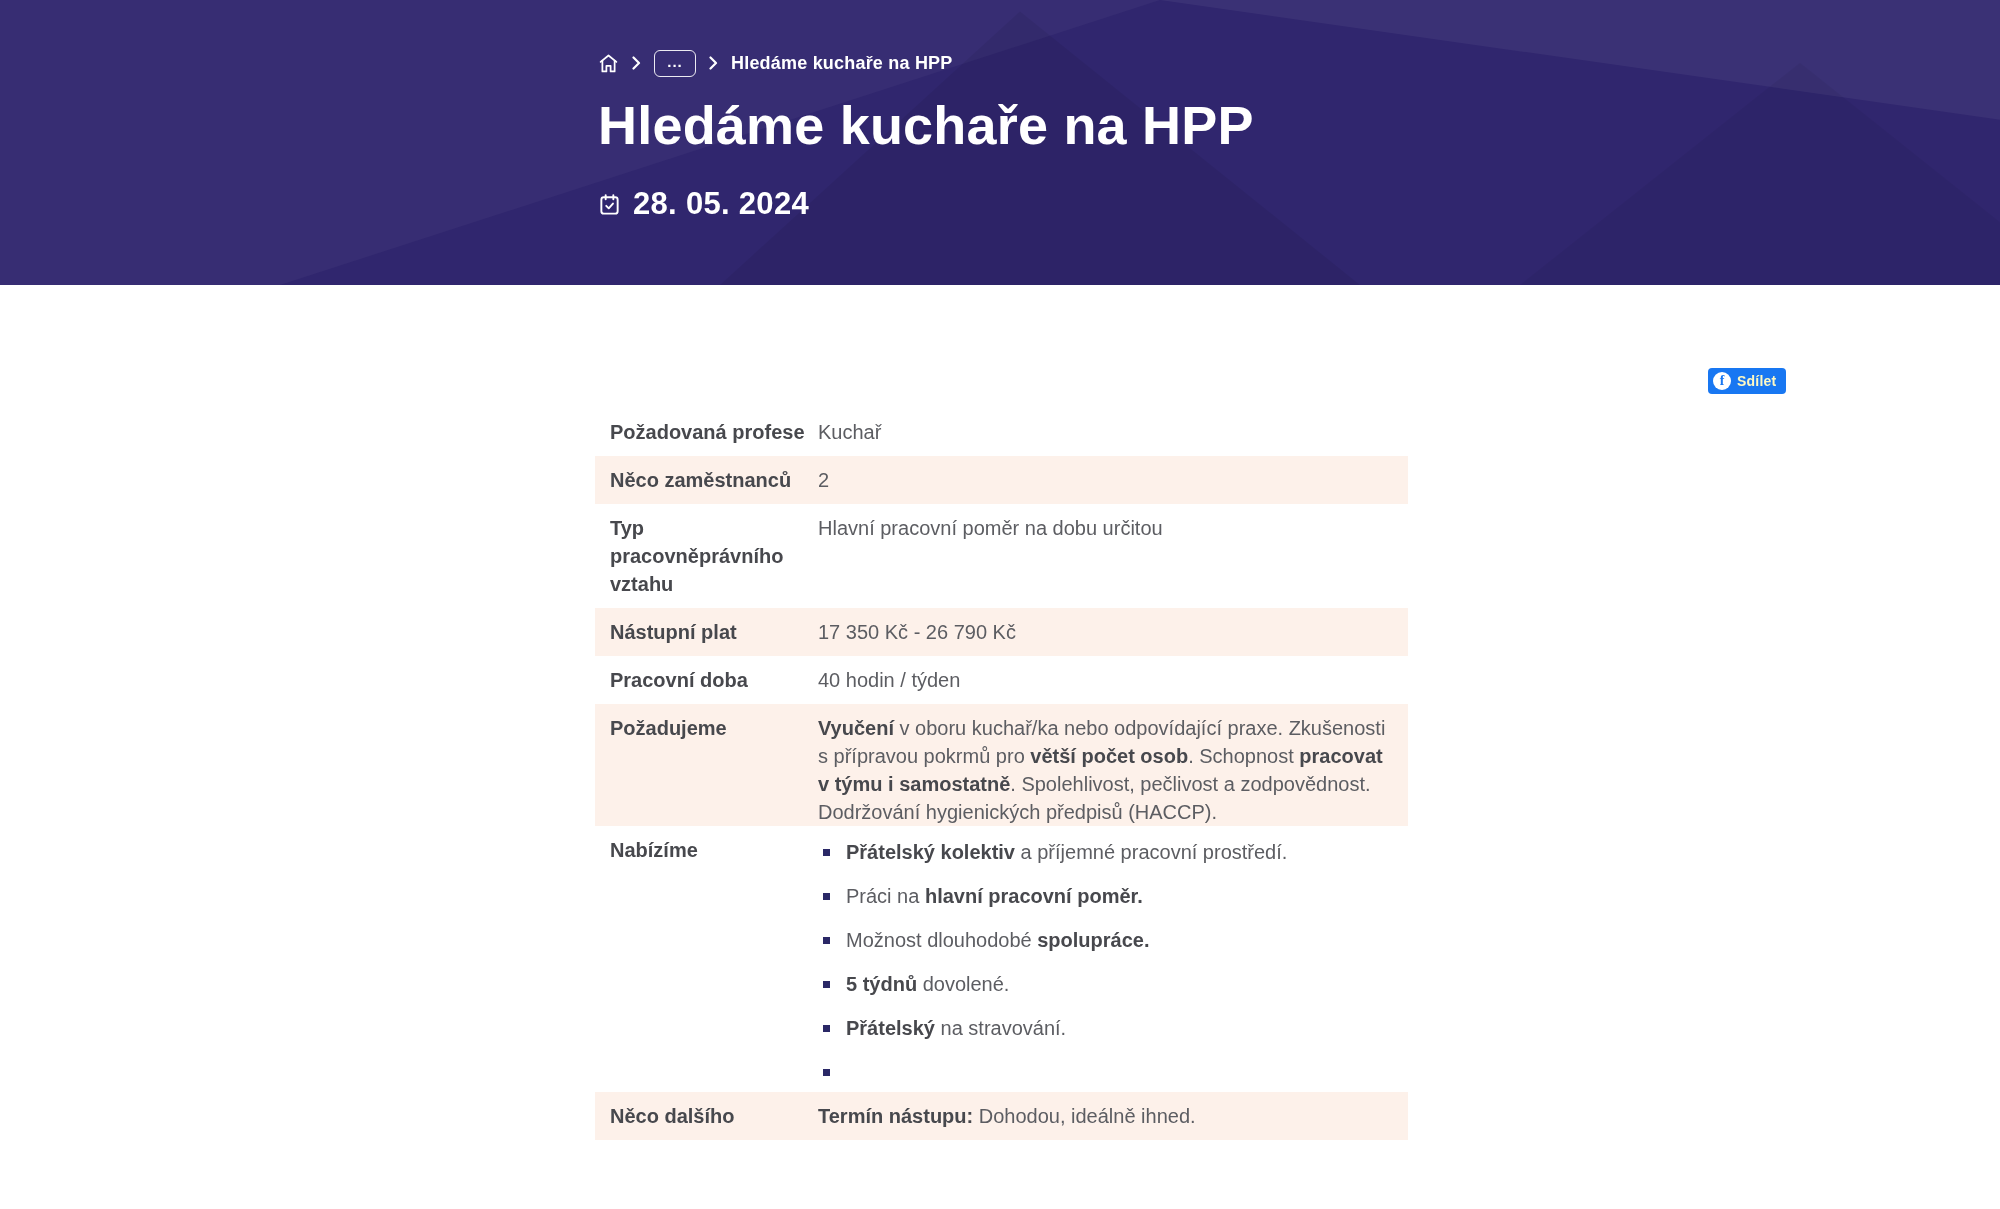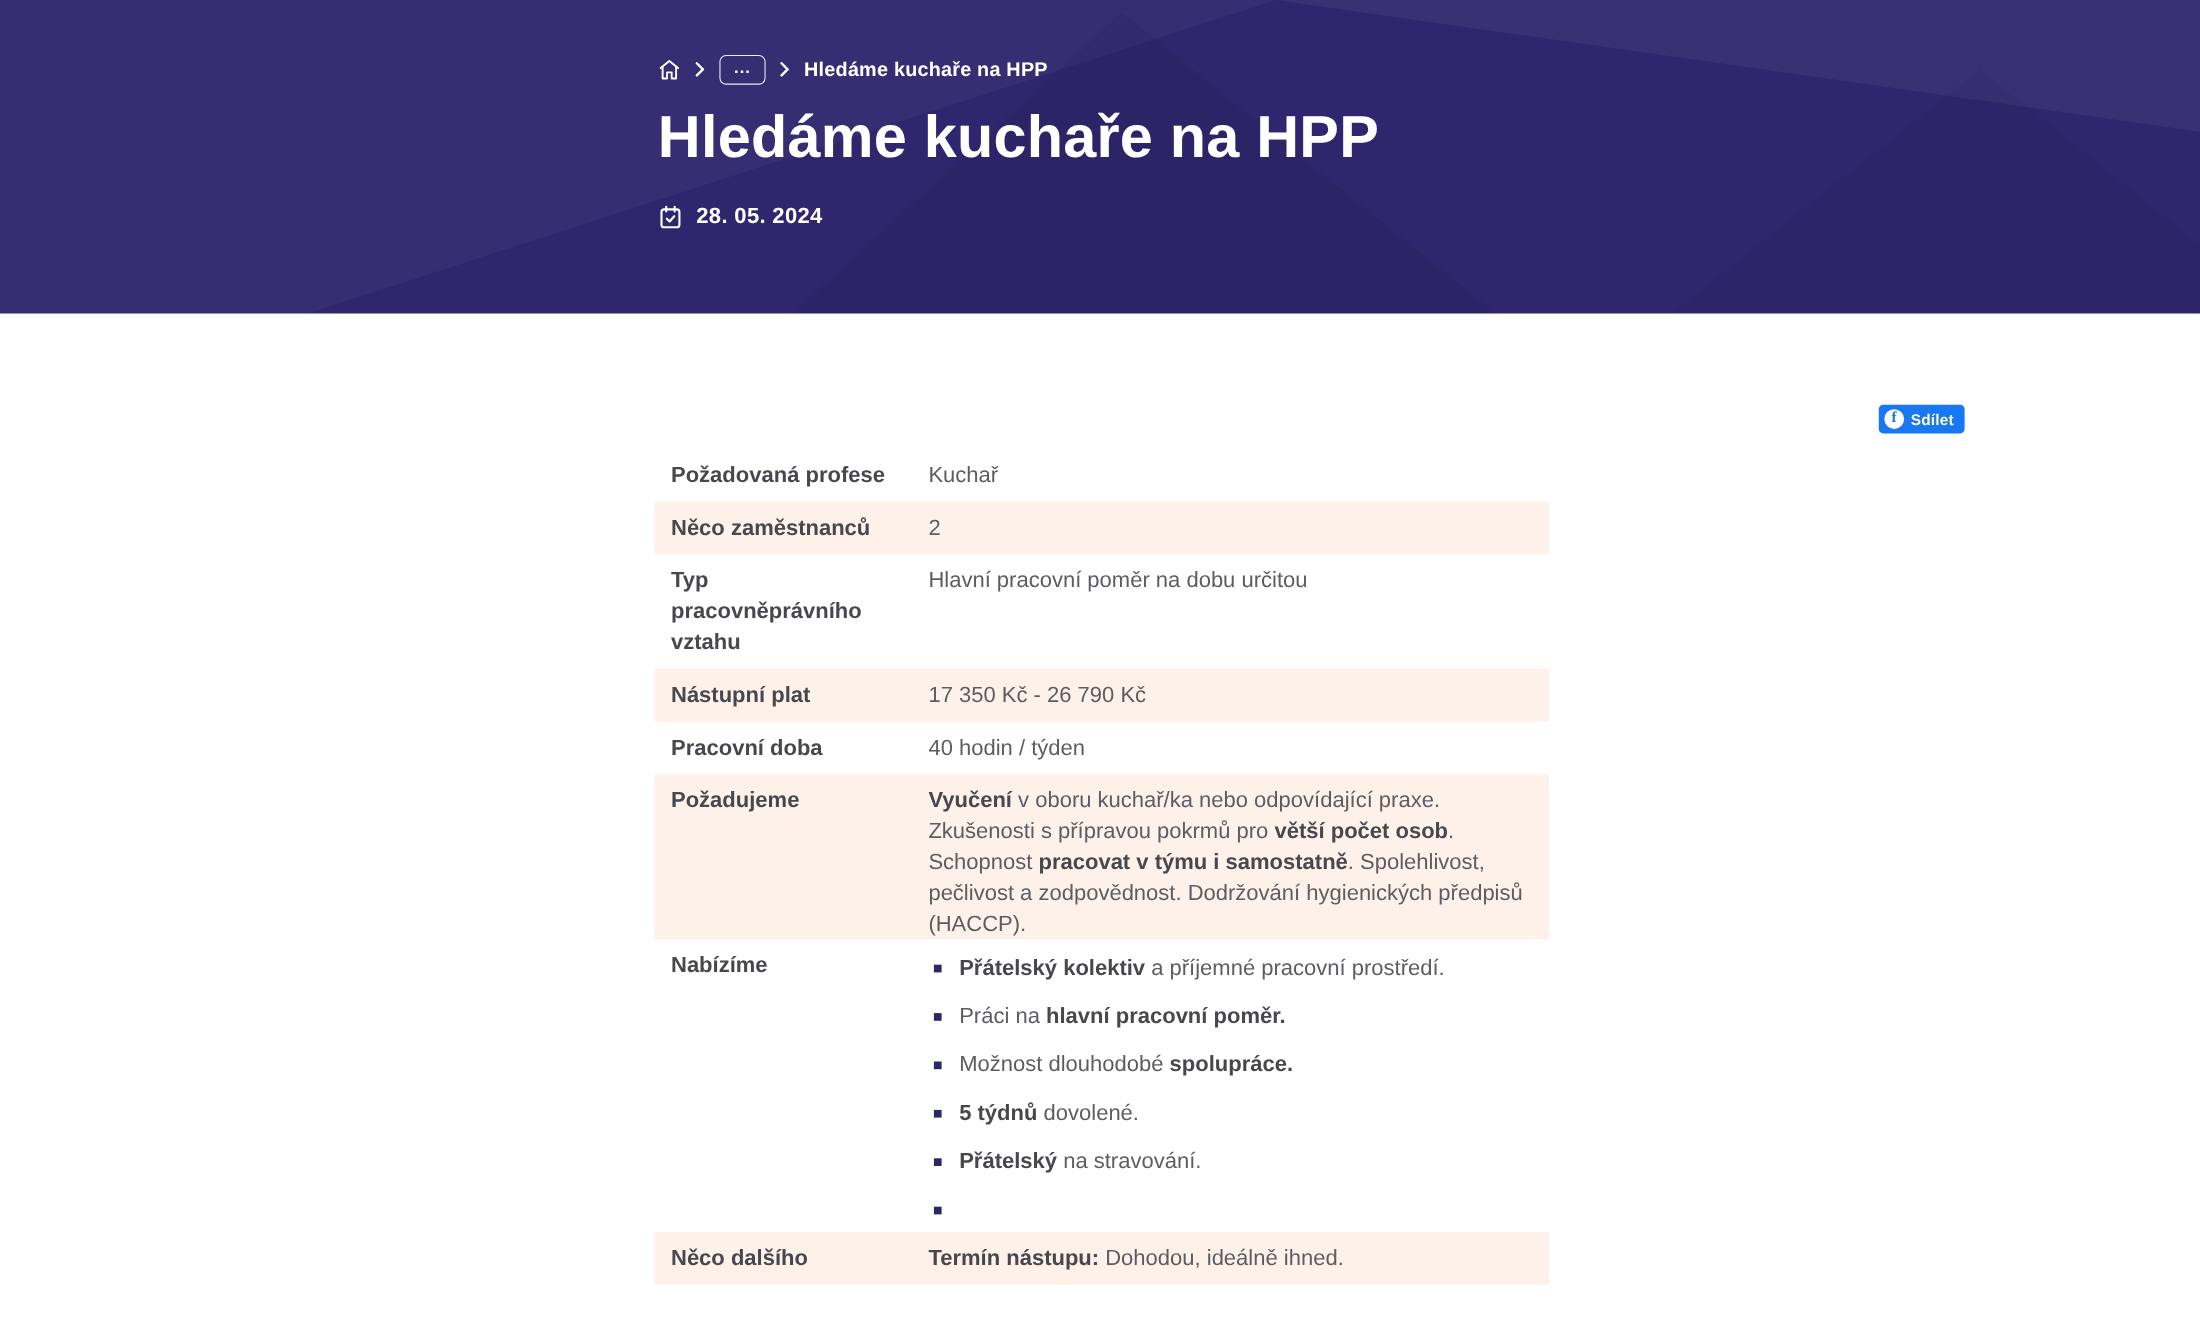--- a/index.html
+++ b/index.html
@@ -21,33 +21,33 @@
   .bc-sep { display:inline-flex; align-items:center; margin:0 13px; }
   .bc-ellipsis { background:transparent; border:1.6px solid rgba(255,255,255,0.9); border-radius:6px;
                  color:#ffffff; font-family:inherit; font-size:15px; font-weight:bold; letter-spacing:1px;
                  width:42px; height:27px; line-height:22px; text-align:center; cursor:pointer; padding-bottom:6px; }
   .bc-current { color:#ffffff; font-size:18px; font-weight:600; letter-spacing:0.2px; }
 
   .title { margin-top:16px; color:#ffffff; font-size:54px; font-weight:700; line-height:62px; letter-spacing:0.2px; }
 
   .date-row { display:flex; align-items:center; margin-top:30px; color:#ffffff; }
   .date-row svg { margin-right:12px; }
-  .date-text { font-size:20px; font-weight:700; letter-spacing:0.3px; }
+  .date-text { font-size:31px; font-weight:700; letter-spacing:0.3px; }
 
   
   .fb-share { position:absolute; left:1708px; top:368px; height:26px; display:inline-flex; align-items:center;
               background:#1877f2; border:none; border-radius:4px; padding:0 10px 0 5px; cursor:pointer; }
   .fb-icon { width:18px; height:18px; border-radius:50%; background:#ffffff; color:#1877f2;
              font-size:14px; font-weight:bold; display:inline-flex; align-items:center; justify-content:center;
              margin-right:6px; font-family:"Liberation Serif", serif; }
   .fb-label { color:#fef9c3; font-size:14px; font-weight:bold; letter-spacing:0.2px; }
 
   
   .job-table { position:absolute; left:595px; top:408px; width:813px; }
-  .trow { display:flex;gap:26px; }
+  .trow { display:flex; }
   .trow:nth-child(even) { background:#fdf1ea; }
   .tlabel { width:223px; flex-shrink:0; padding:10px 10px 10px 15px;
             font-size:20px; line-height:28px; font-weight:bold; color:#47484d; }
   .tvalue { flex:1; padding:10px 16px 0 0; font-size:20px; line-height:28px; color:#5c5d62; }
   .tvalue .b { font-weight:bold; color:#47484d; }
 
   .blist { list-style:none; padding:2px 0 0 5px; }
   .blist li { display:flex; margin-bottom:16px; }
   .marker { width:7px; height:7px; background:#2a2866; flex-shrink:0; margin:11px 16px 0 0; }
   .litext { display:block; }

